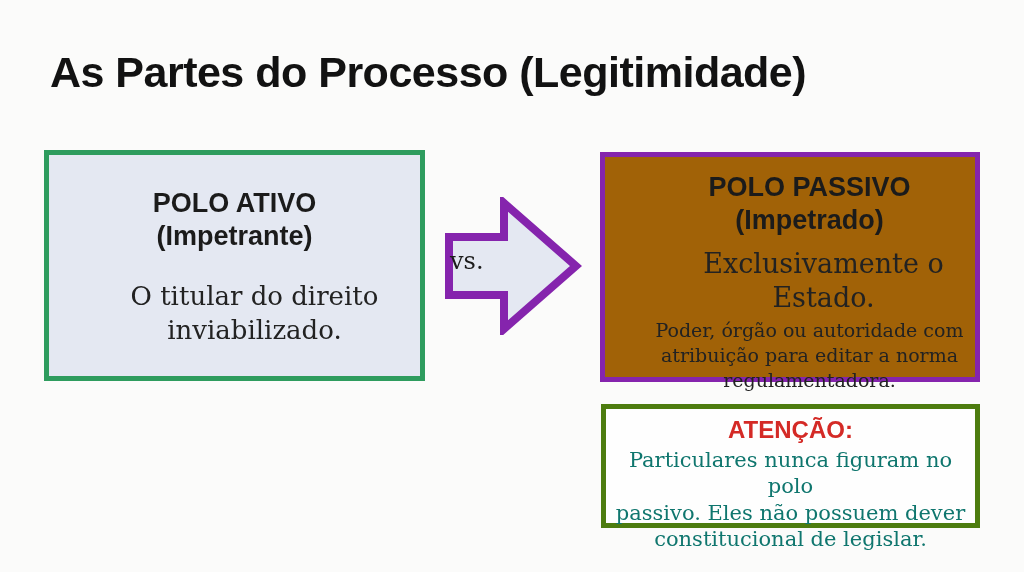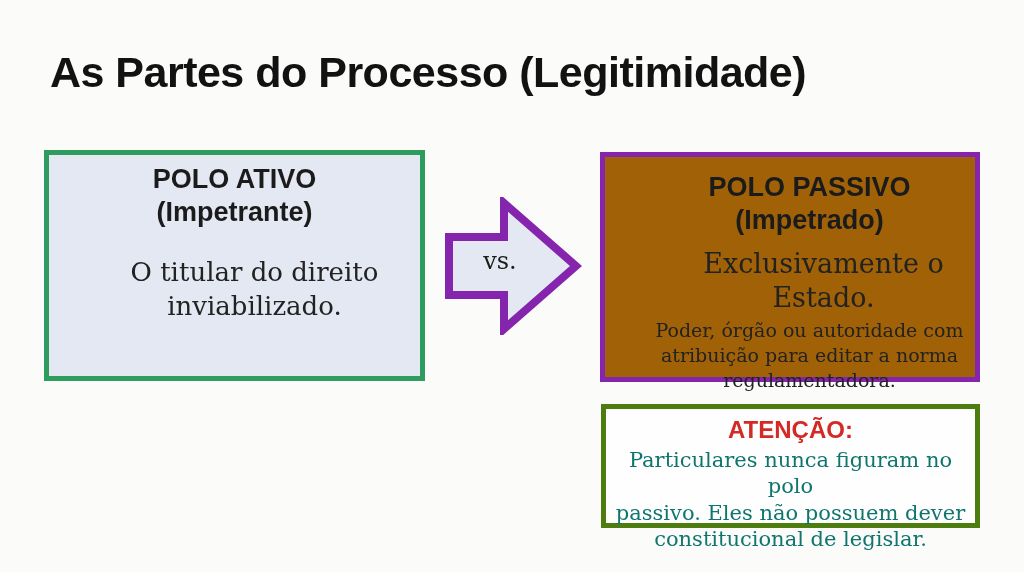--- a/index.html
+++ b/index.html
@@ -59,21 +59,21 @@
     border: 5px solid #4d7c0f;
     background: #fefefe;
   }
   .box-heading {
     font-family: "Liberation Sans", sans-serif;
     font-weight: bold;
     font-size: 27px;
     line-height: 1.22;
     color: #1b1b1b;
   }
-  .green .box-heading { margin-top: 8px; }
+  .green .box-heading { margin-top: 32px; }
   .purple .box-heading { margin-top: 14px; }
   .serif { font-family: "DejaVu Serif", "Liberation Serif", serif; color: #222222; }
   .green-body {
     margin-top: 26px;
     font-size: 26px;
     line-height: 1.32;
     margin-left: 40px;
   }
   .purple-subtitle {
     margin-top: 10px;
@@ -106,21 +106,21 @@
     top: 197px;
     width: 138px;
     height: 138px;
   }
   .arrow-wrap svg { display: block; }
   .vs-label {
     position: absolute;
     left: 6px;
     top: 50px;
     width: 100px;
-    text-align: center;
+    text-align: left;
     font-size: 24px;
     color: #1c1c1c;
   }
 </style>
 </head>
 <body>
 
 <div class="slide">
 
   <h1 class="title">As Partes do Processo (Legitimidade)</h1>

